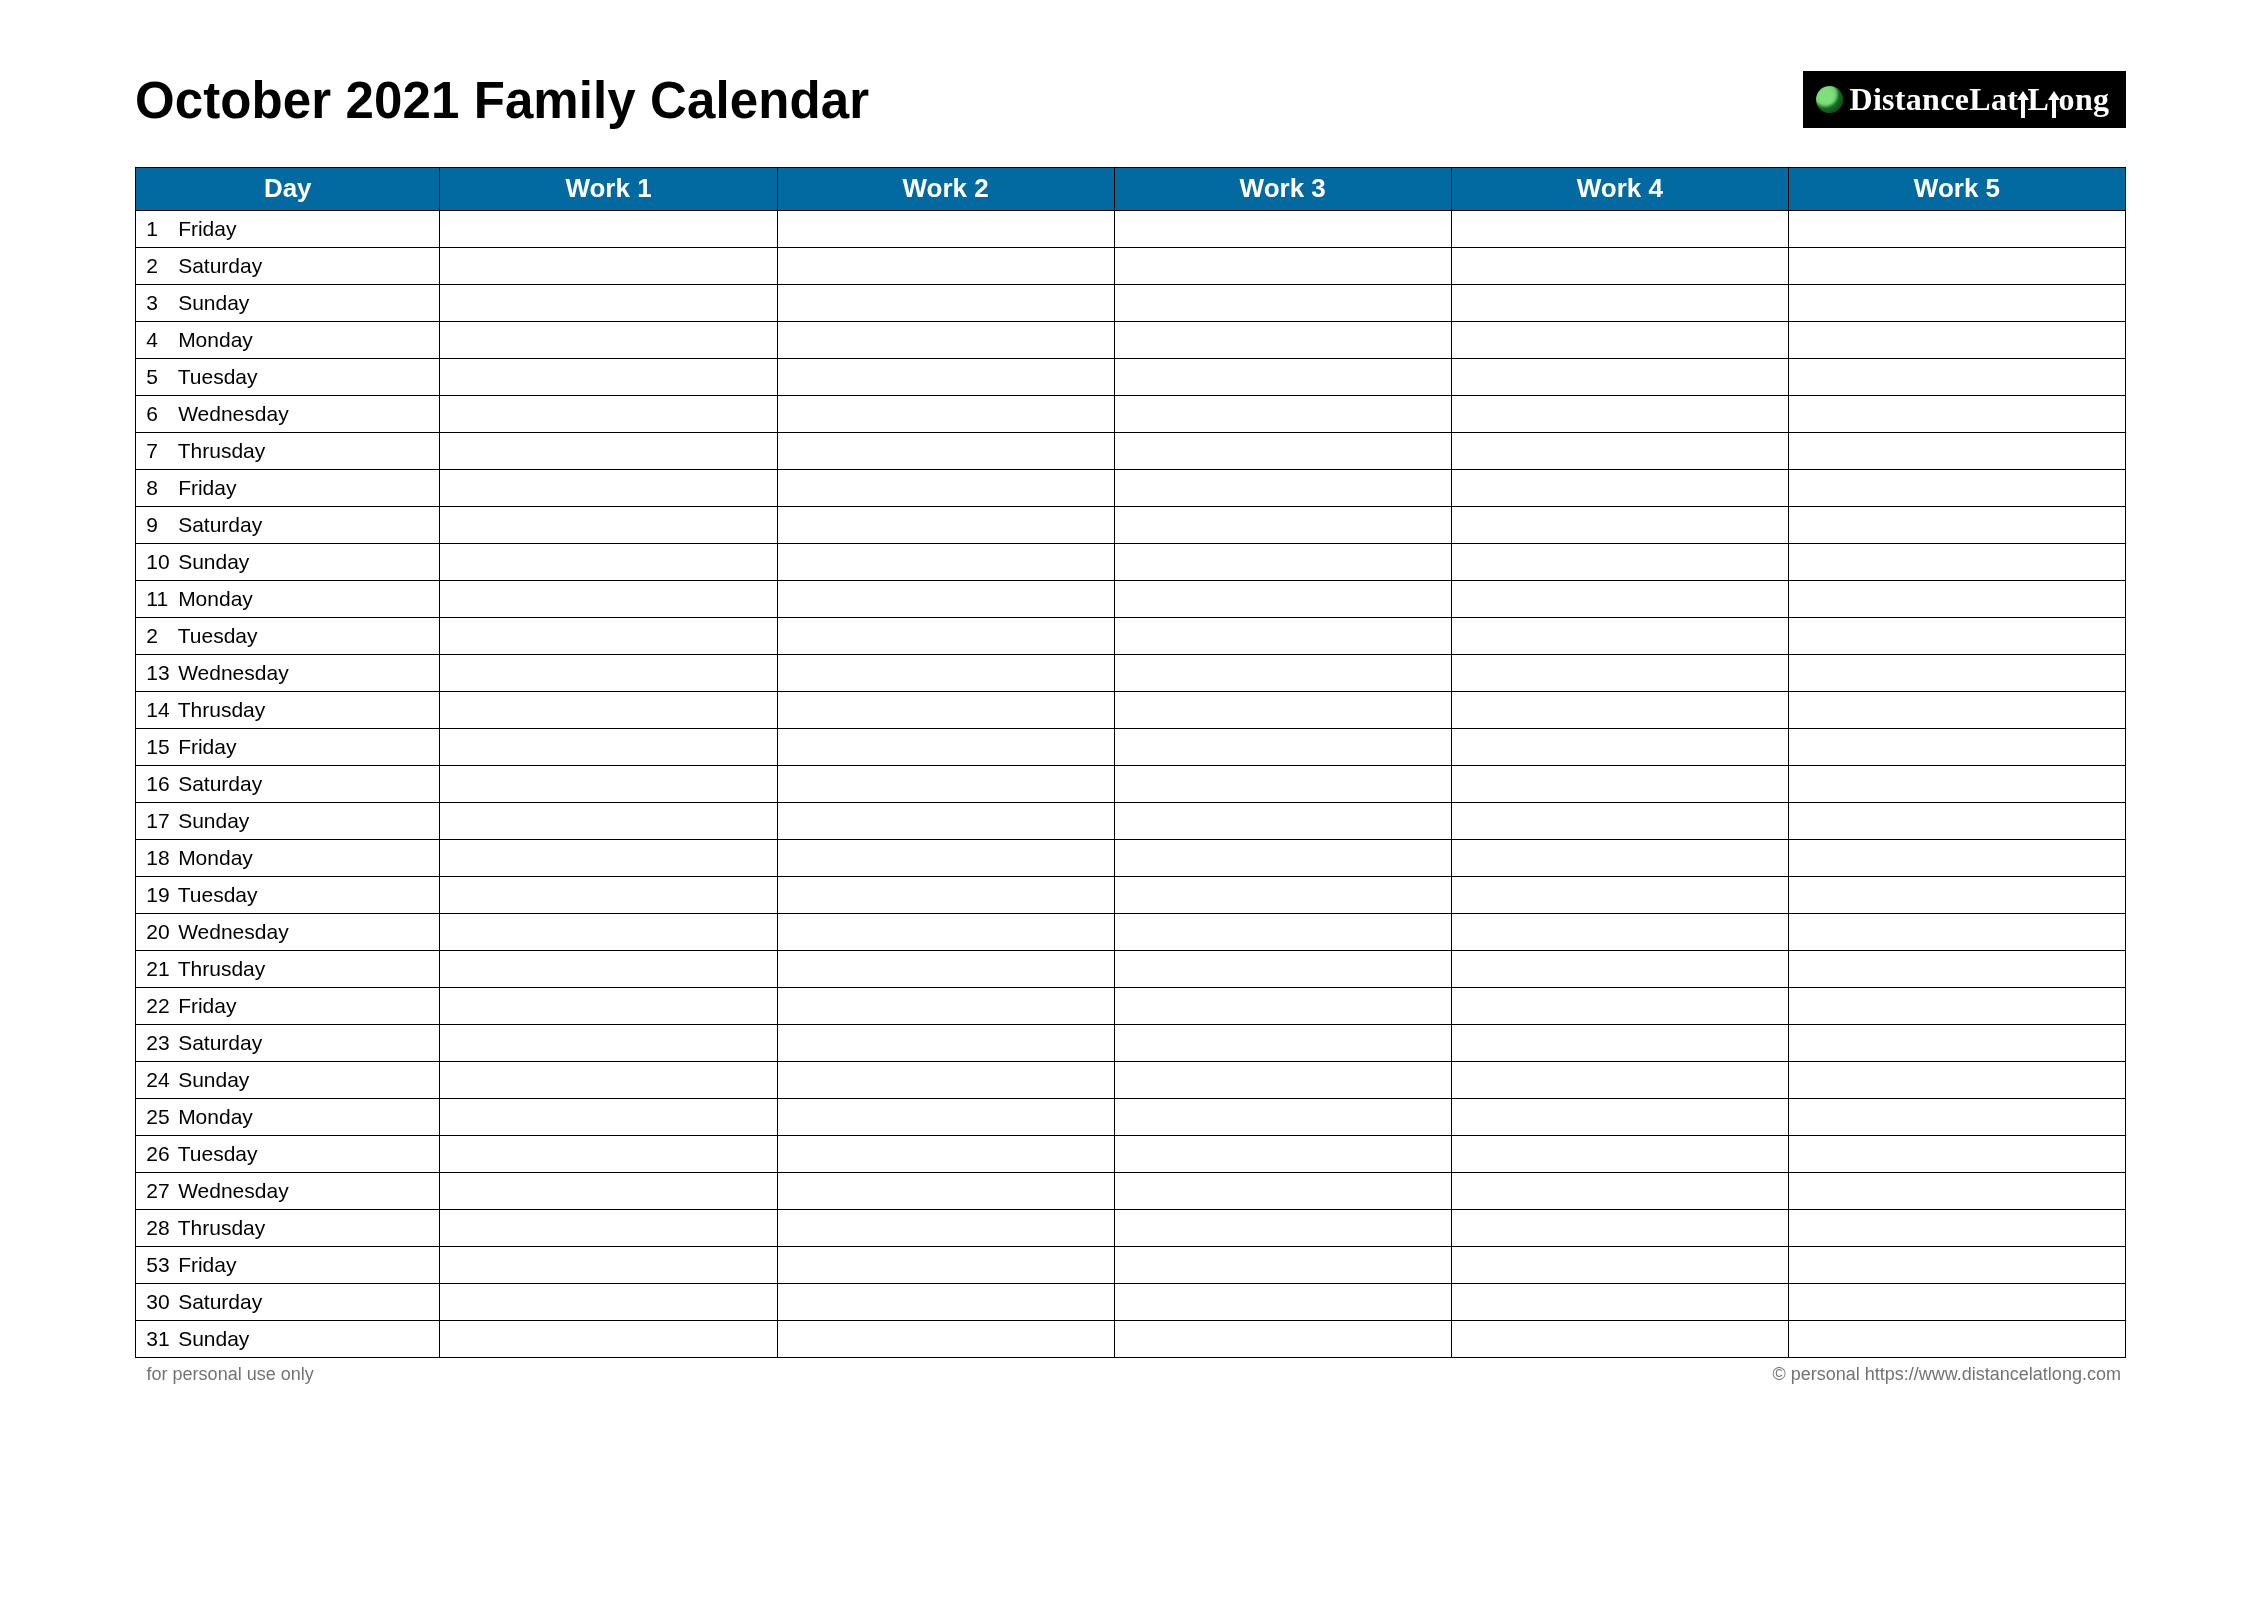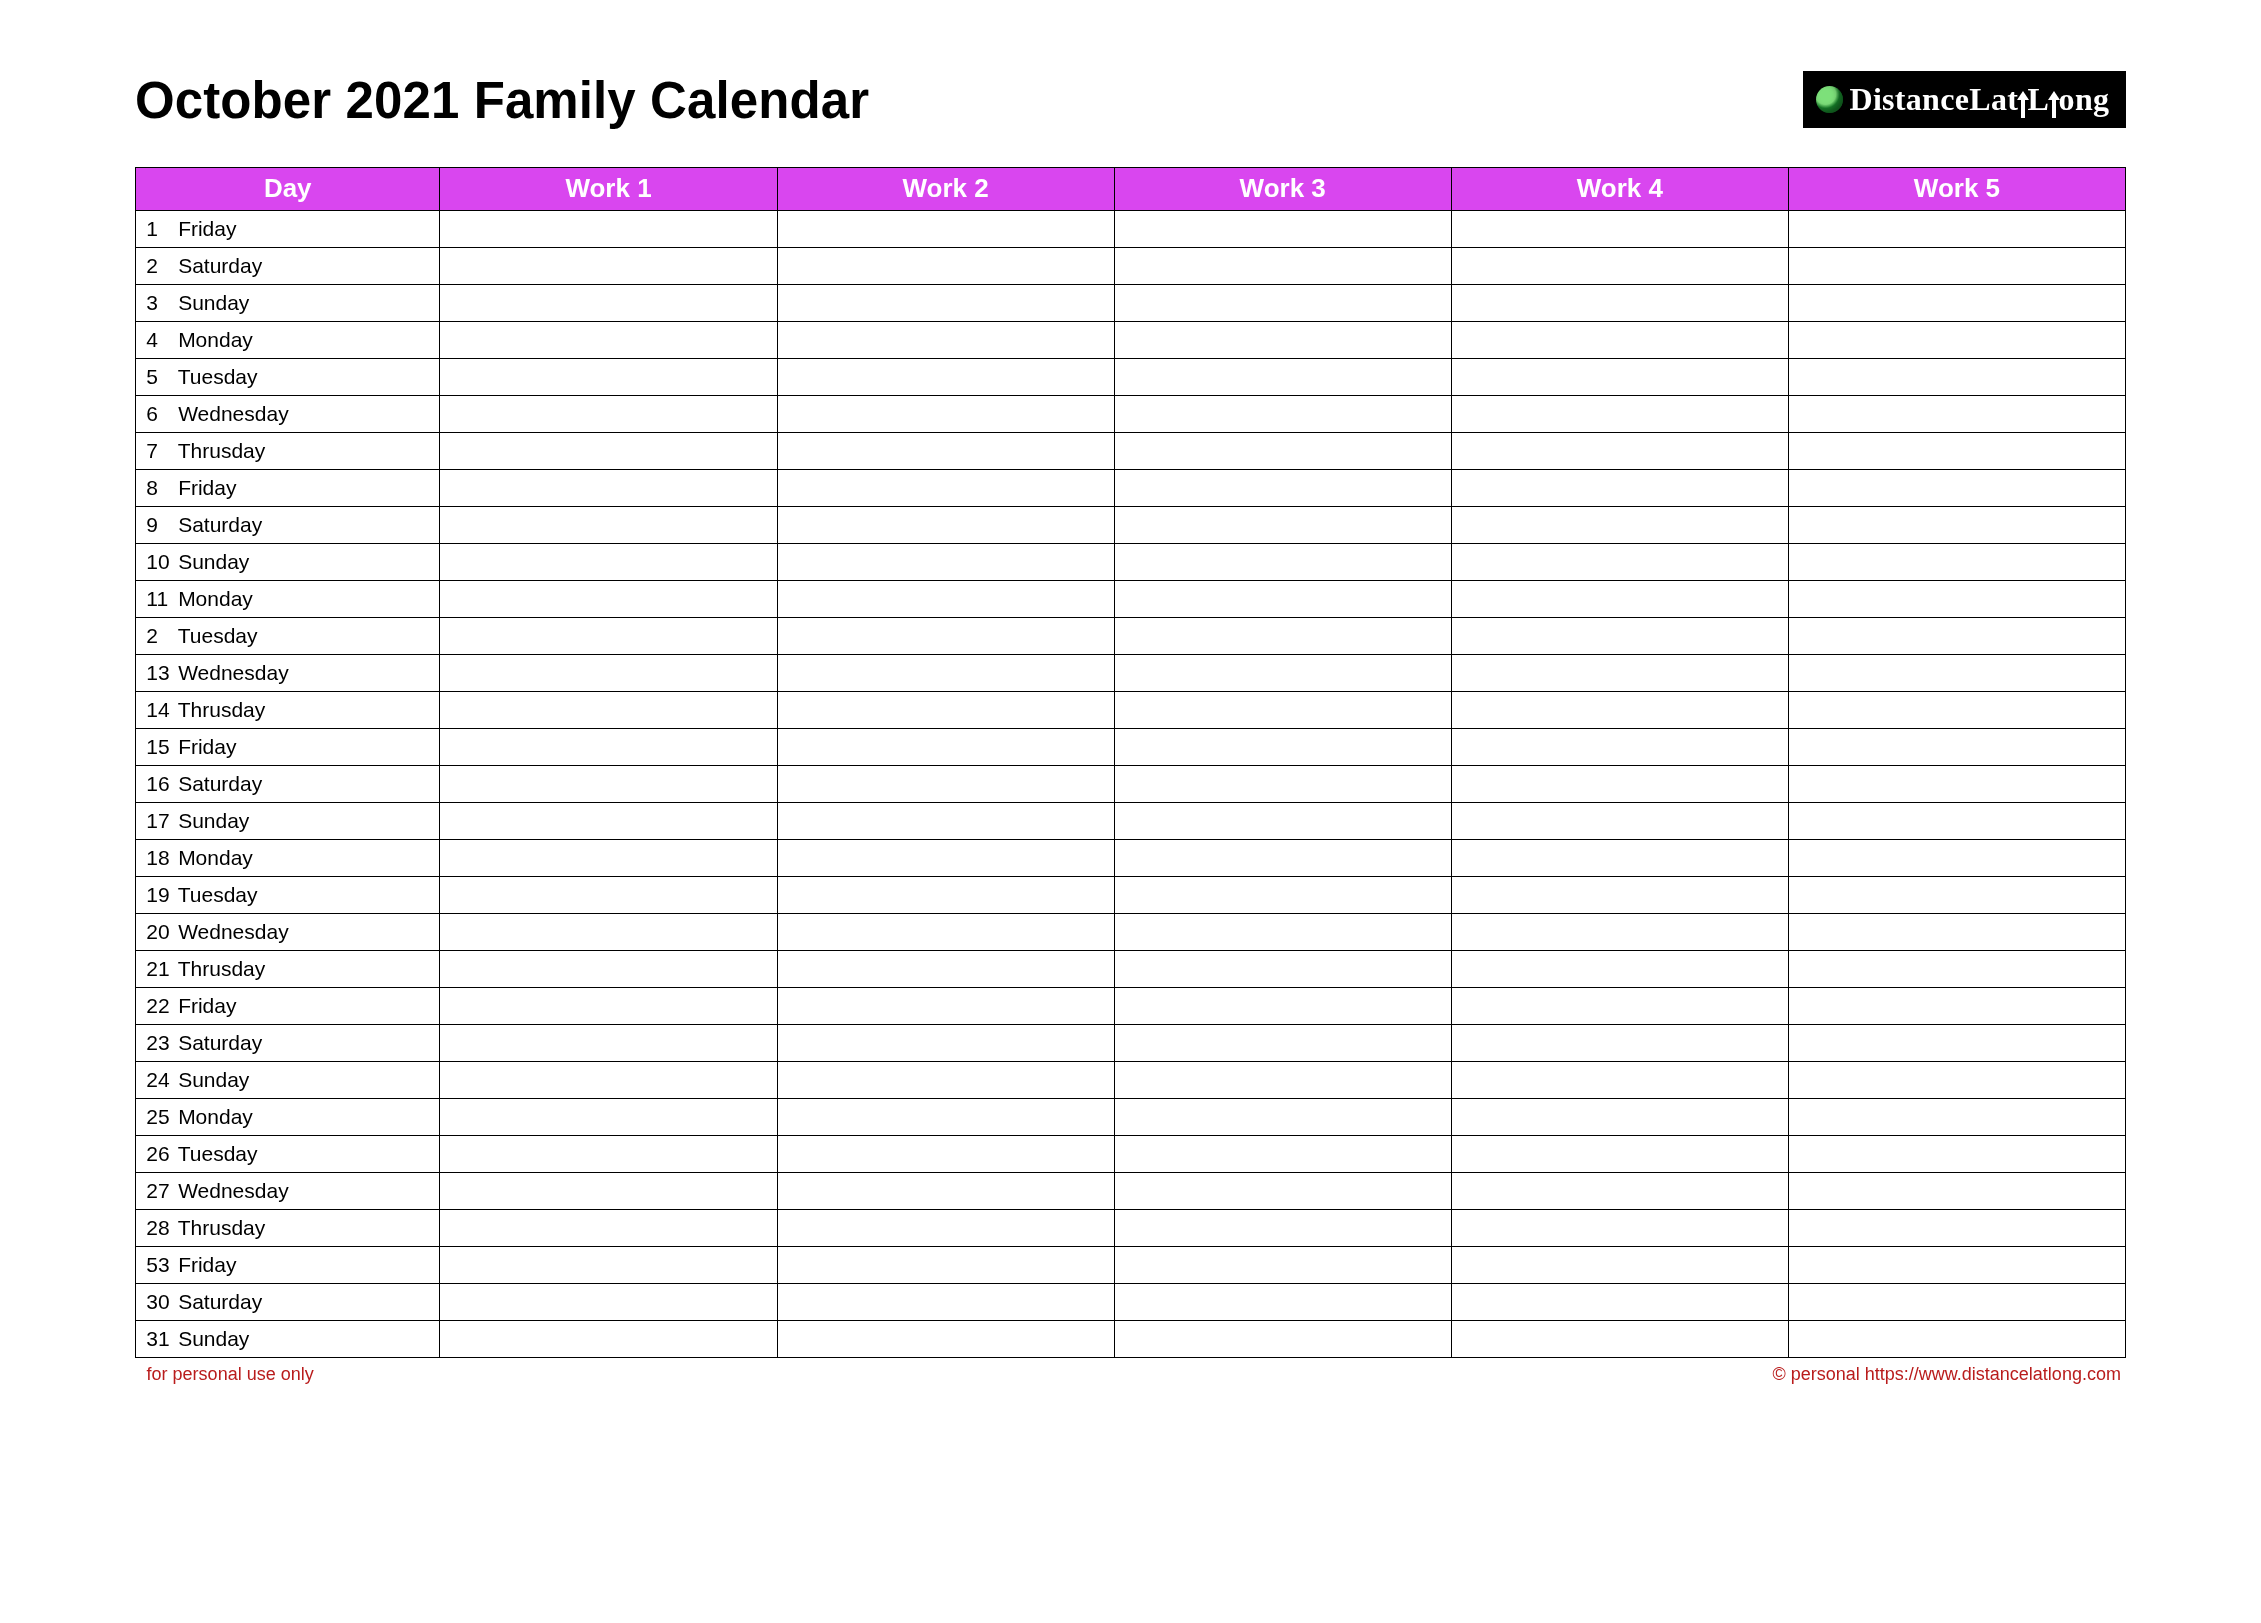--- a/index.html
+++ b/index.html
@@ -63,21 +63,21 @@
   }
   .logo .arrow .stem {
     width: 3.9px; height: 18px; background: #fff;
   }
   table.cal {
     width: 100%;
     border-collapse: collapse;
     table-layout: fixed;
   }
   table.cal th {
-    background: #d946ef;
+    background: #0369a1;
     color: #fff;
     font-size: 26px;
     font-weight: 700;
     padding: 5.1px 0 6.4px 0;
     border: 1.9px solid #000;
     text-align: center;
   }
   table.cal th.daycol { width: 15.3%; }
   table.cal td {
     border: 1.9px solid #000;
@@ -91,21 +91,21 @@
     white-space: nowrap;
   }
   table.cal td.daylabel .num {
     display: inline-block;
     min-width: 26px;
   }
   .footer {
     display: flex;
     justify-content: space-between;
     font-size: 18px;
-    color: #b91c1c;
+    color: #737373;
     padding: 5.1px 5.1px 0 11.6px;
   }
 </style>
 </head>
 <body>
 
 <div class="page">
 
   <div class="header-row">
     <div class="title">October 2021 Family Calendar</div>

